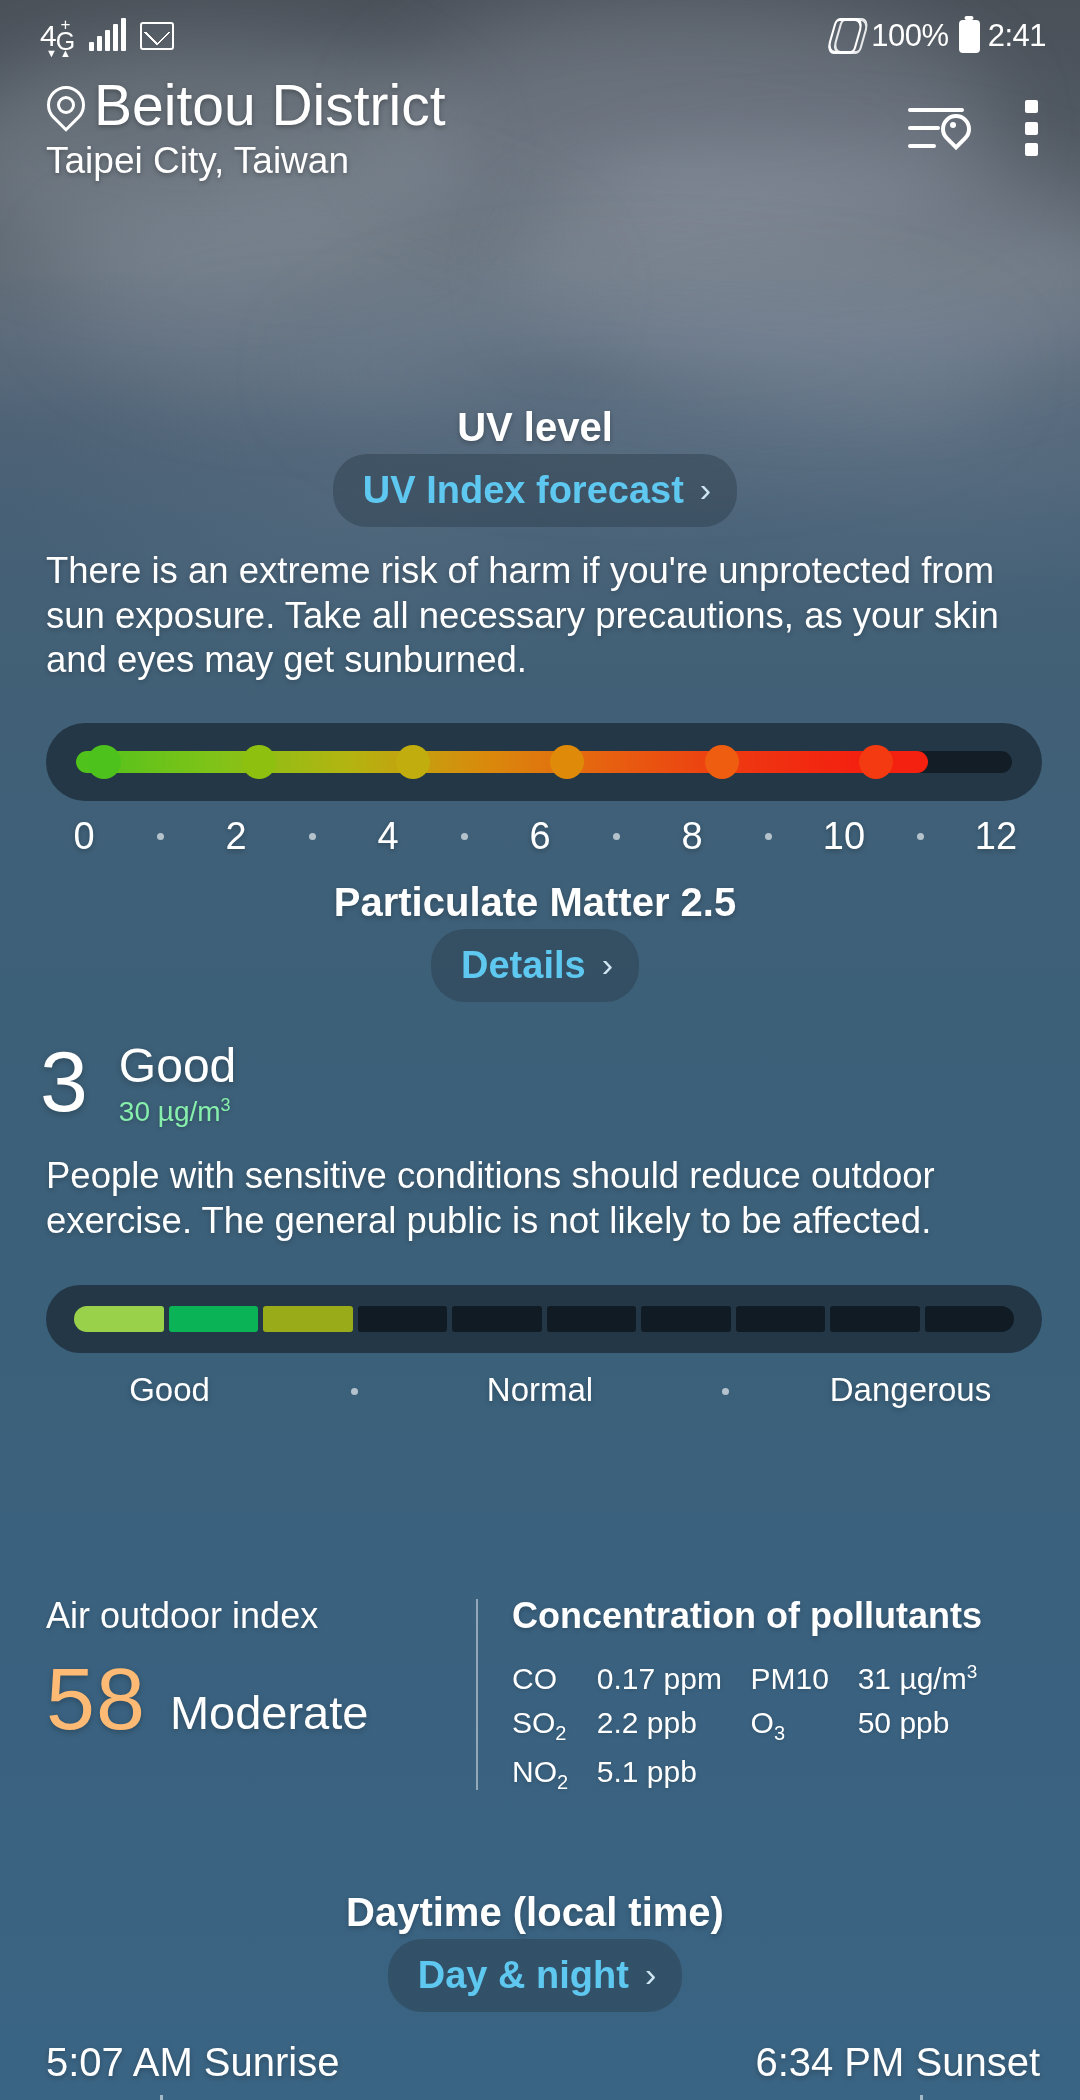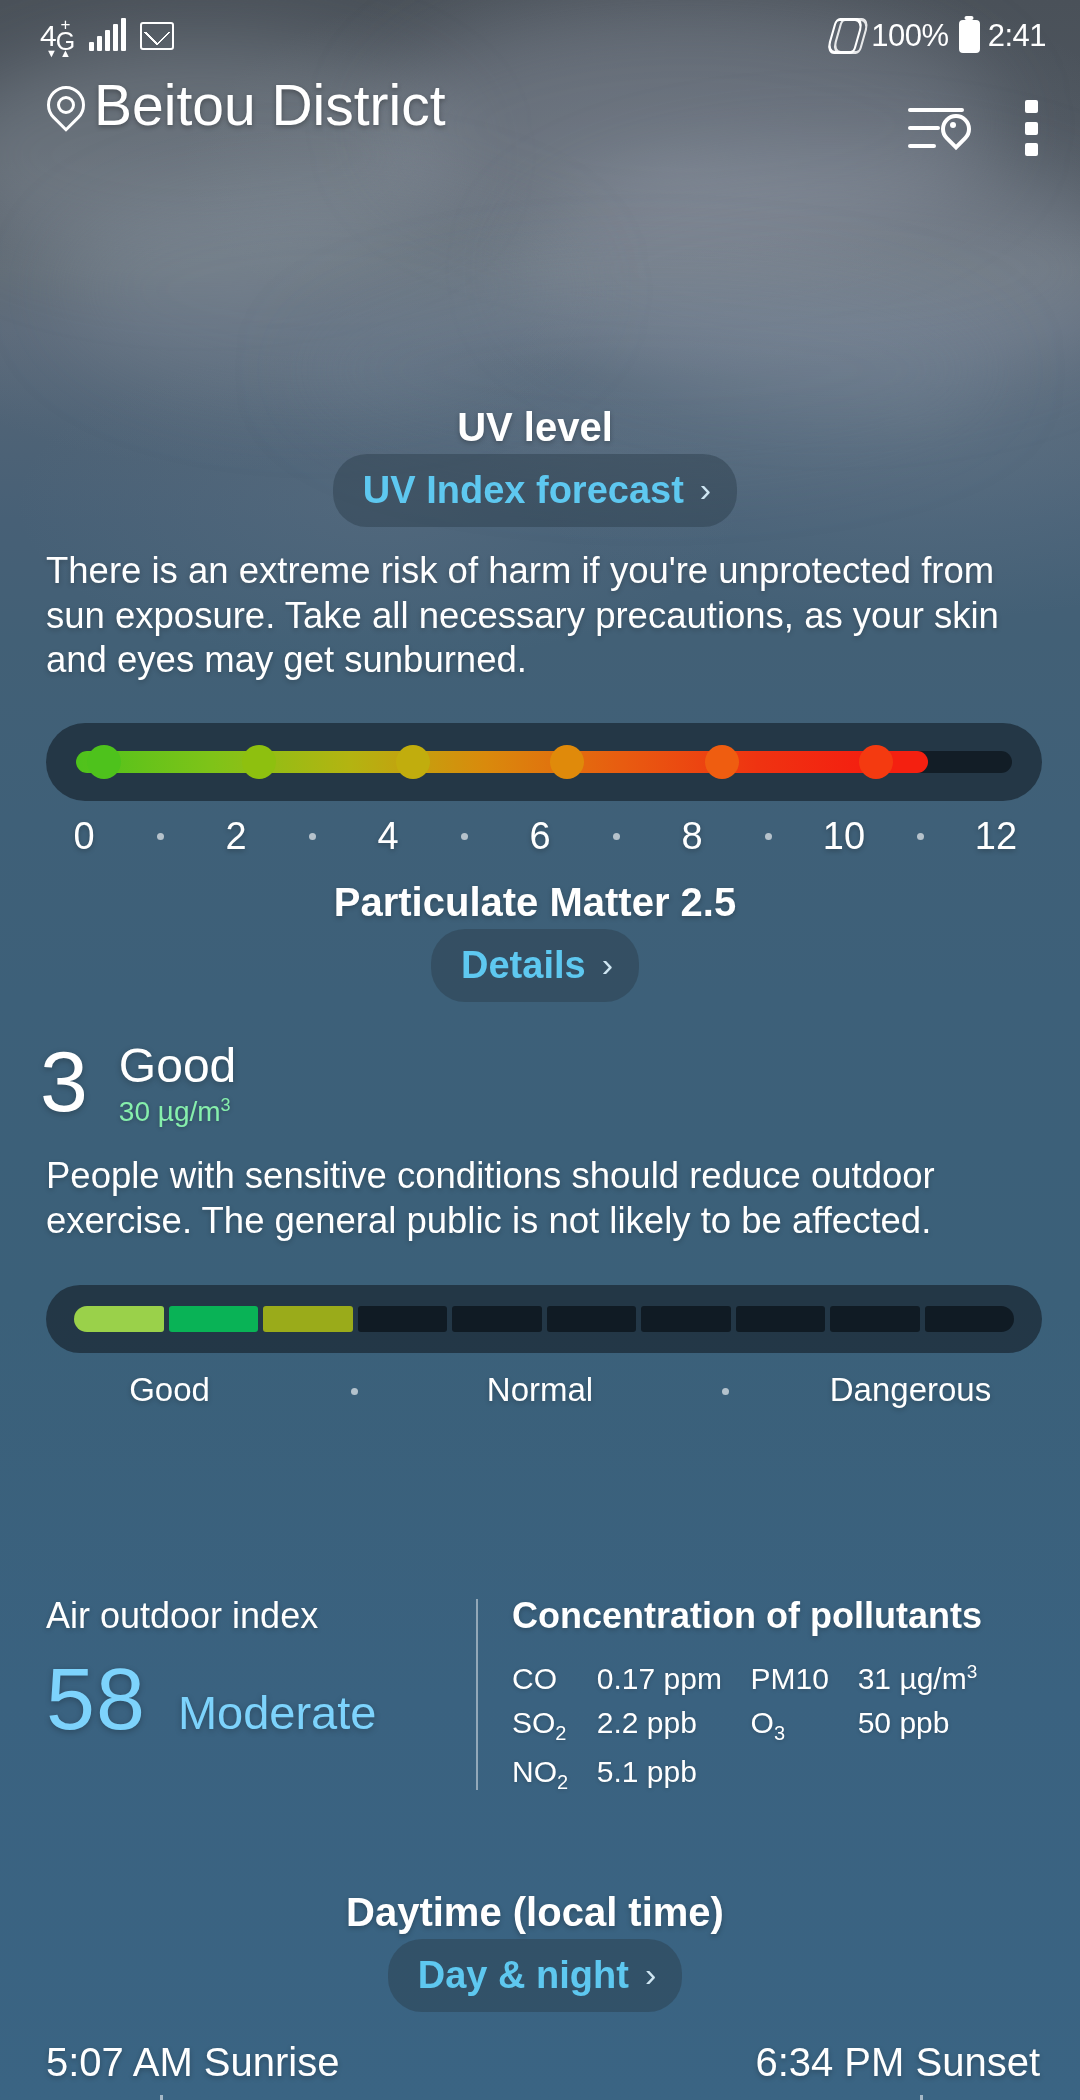--- a/index.html
+++ b/index.html
@@ -226,23 +226,23 @@
   .seglabels .lbl { flex:2; text-align:center; font-size:33px; color:#fff;
                     text-shadow:0 2px 5px rgba(0,0,0,.22); }
   .seglabels .sepdot { flex:1; text-align:center; }
   .seglabels .sepdot b { display:inline-block; width:7px; height:7px; border-radius:50%; background:rgba(255,255,255,.62); }
 
   
   .aqi-grid { display:flex; padding:0 24px 0 46px; }
   .aqi-left { width:430px; }
   .aqi-head { font-size:36px; color:#fff; font-weight:400; text-shadow:0 2px 5px rgba(0,0,0,.22); }
   .aqi-num-row { display:flex; align-items:baseline; margin-top:22px; }
-  .aqi-num { font-size:88px; font-weight:300; color:#7dd3fc; line-height:.9; letter-spacing:1px;
+  .aqi-num { font-size:88px; font-weight:300; color:#fdba74; line-height:.9; letter-spacing:1px;
              text-shadow:0 2px 6px rgba(0,0,0,.25); }
-  .aqi-word { font-size:47px; font-weight:400; color:#7dd3fc; margin-left:32px;
+  .aqi-word { font-size:47px; font-weight:400; color:#ffffff; margin-left:24px;
               text-shadow:0 2px 6px rgba(0,0,0,.25); }
   .vdivider { width:2px; background:rgba(255,255,255,.45); margin:4px 34px 4px 0; align-self:stretch; }
   .poll-head { font-size:36px; color:#fff; font-weight:700; text-shadow:0 2px 5px rgba(0,0,0,.22); }
   .poll-table { margin-top:24px; display:grid; grid-template-columns:auto auto auto auto; column-gap:24px; row-gap:10px; align-items:baseline; }
   .poll-table div { font-size:30px; color:#fff; white-space:nowrap; text-shadow:0 1px 4px rgba(0,0,0,.2); }
   .poll-table sub { font-size:20px; vertical-align:sub; }
   .poll-table sup { font-size:19px; vertical-align:super; }
 
   
   .sun-row { display:flex; justify-content:space-between; padding:0 40px 0 46px; margin-top:28px; }
@@ -302,20 +302,21 @@
       <div class="clock">2:41</div>
     </div>
   </div>
 
   <div class="loc-header">
     <div class="loc-left">
       <div class="loc-title-row">
         <span class="pin-icon"></span>
         <span class="loc-name">Beitou District</span>
       </div>
+      <div class="loc-sub">Taipei City, Taiwan</div>
     </div>
     <div class="hdr-actions">
       <div class="list-pin-icon">
         <i></i>
           <i></i>
           <i></i>
           <span class="mp"></span>
       </div>
       <div class="kebab-icon">
         <b></b>

